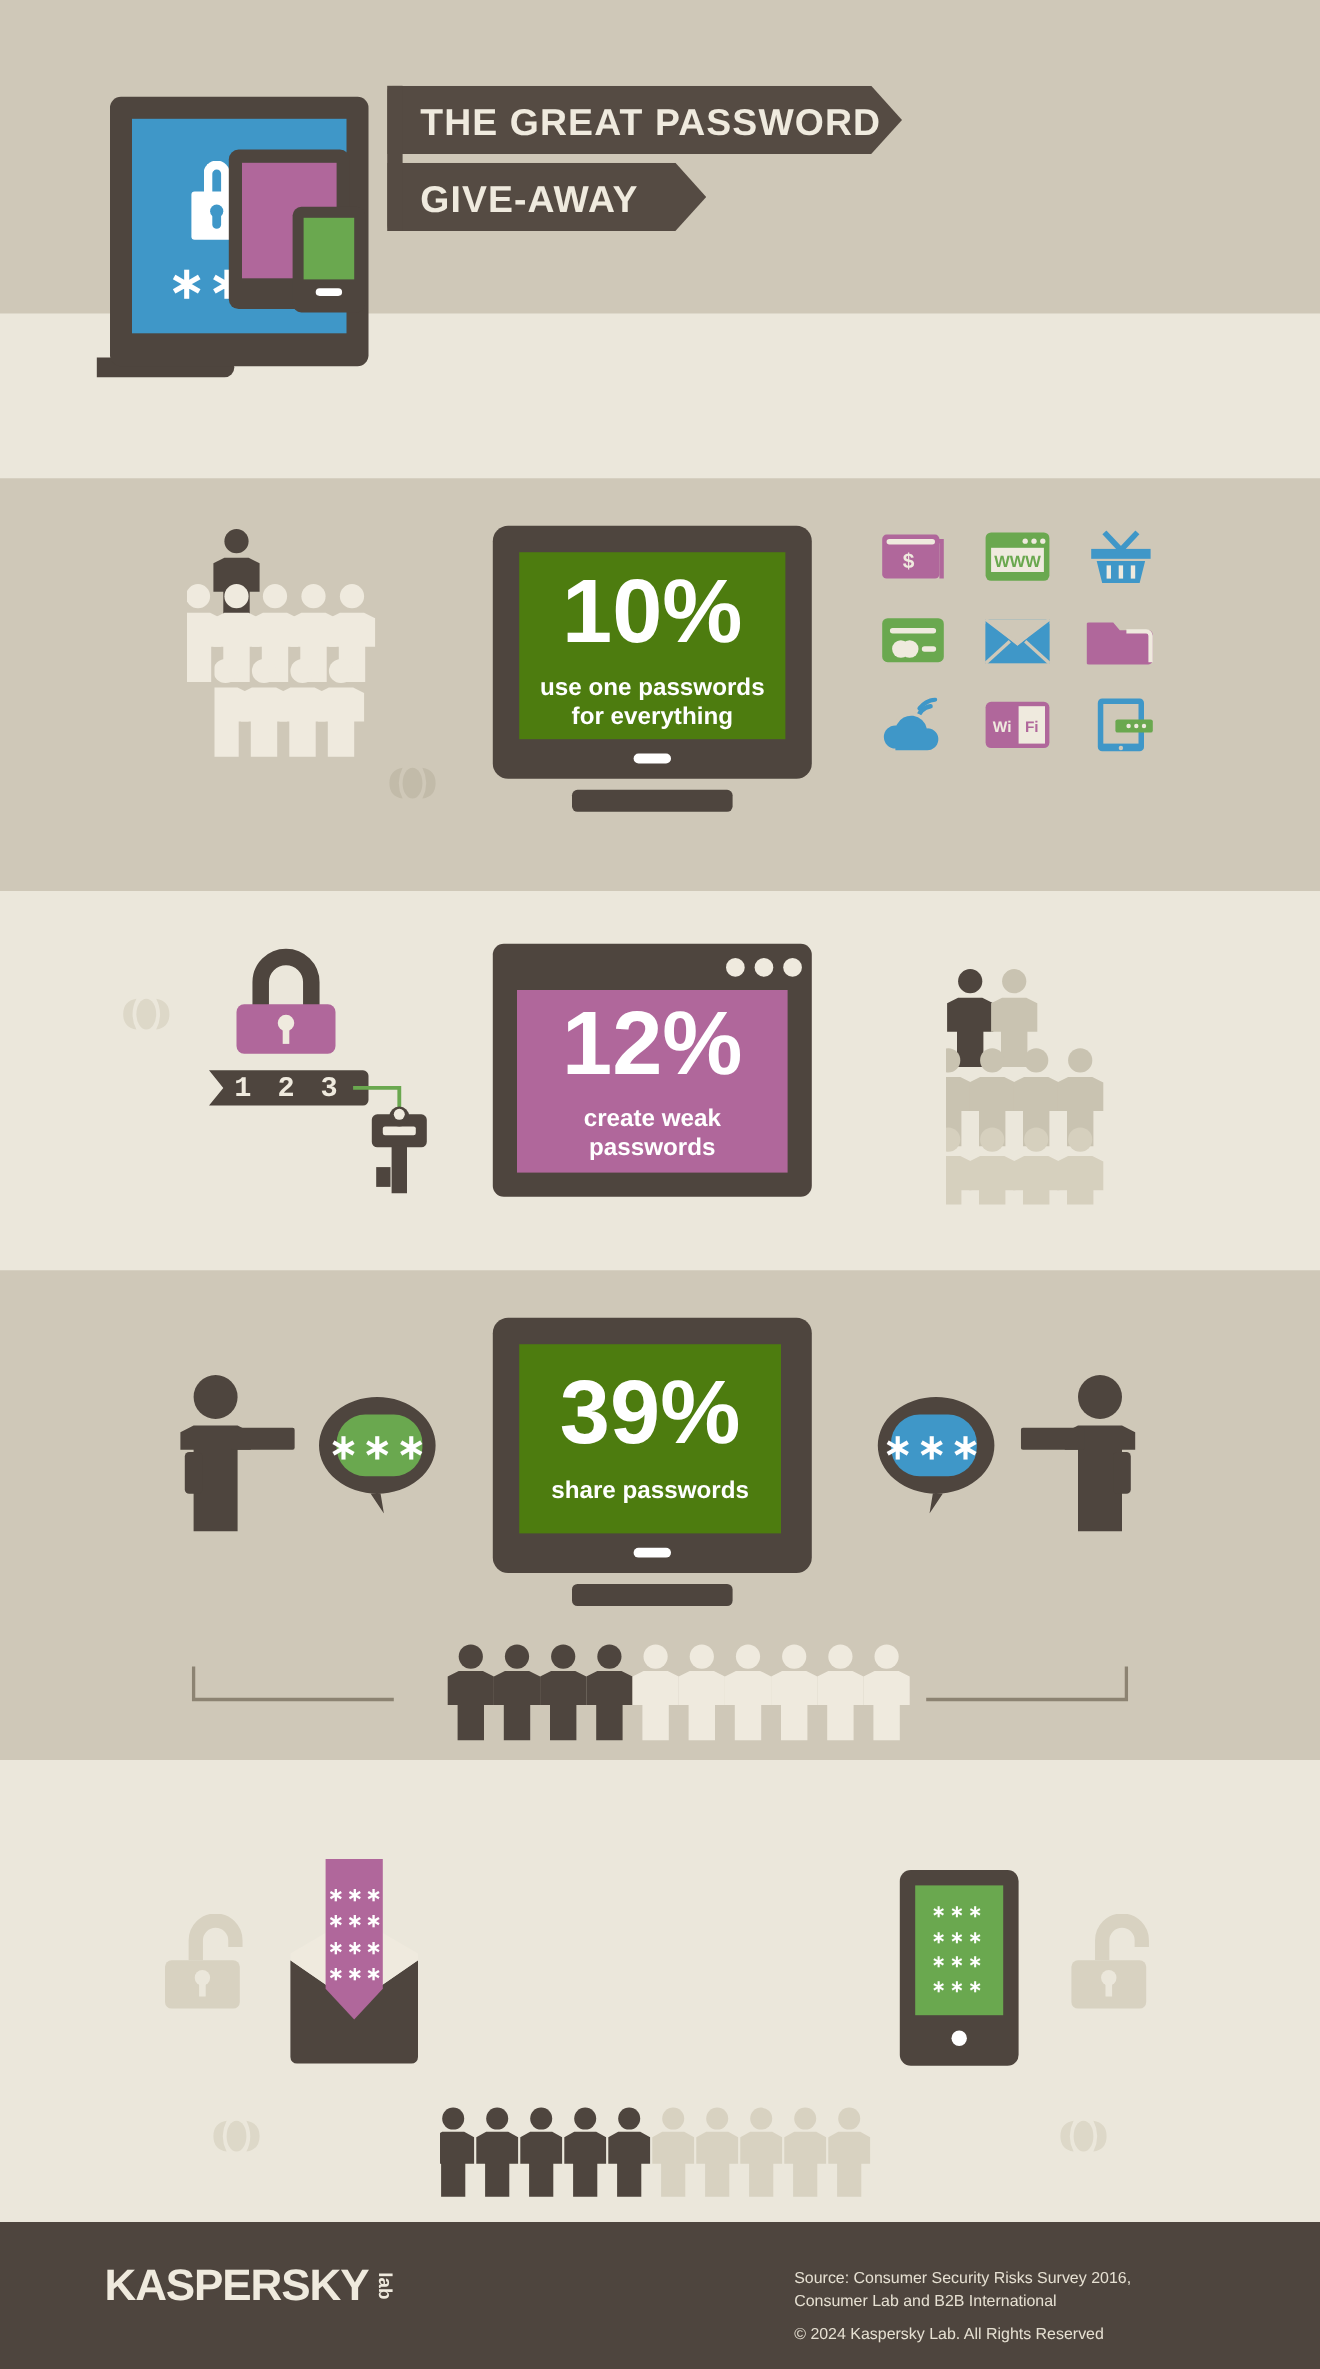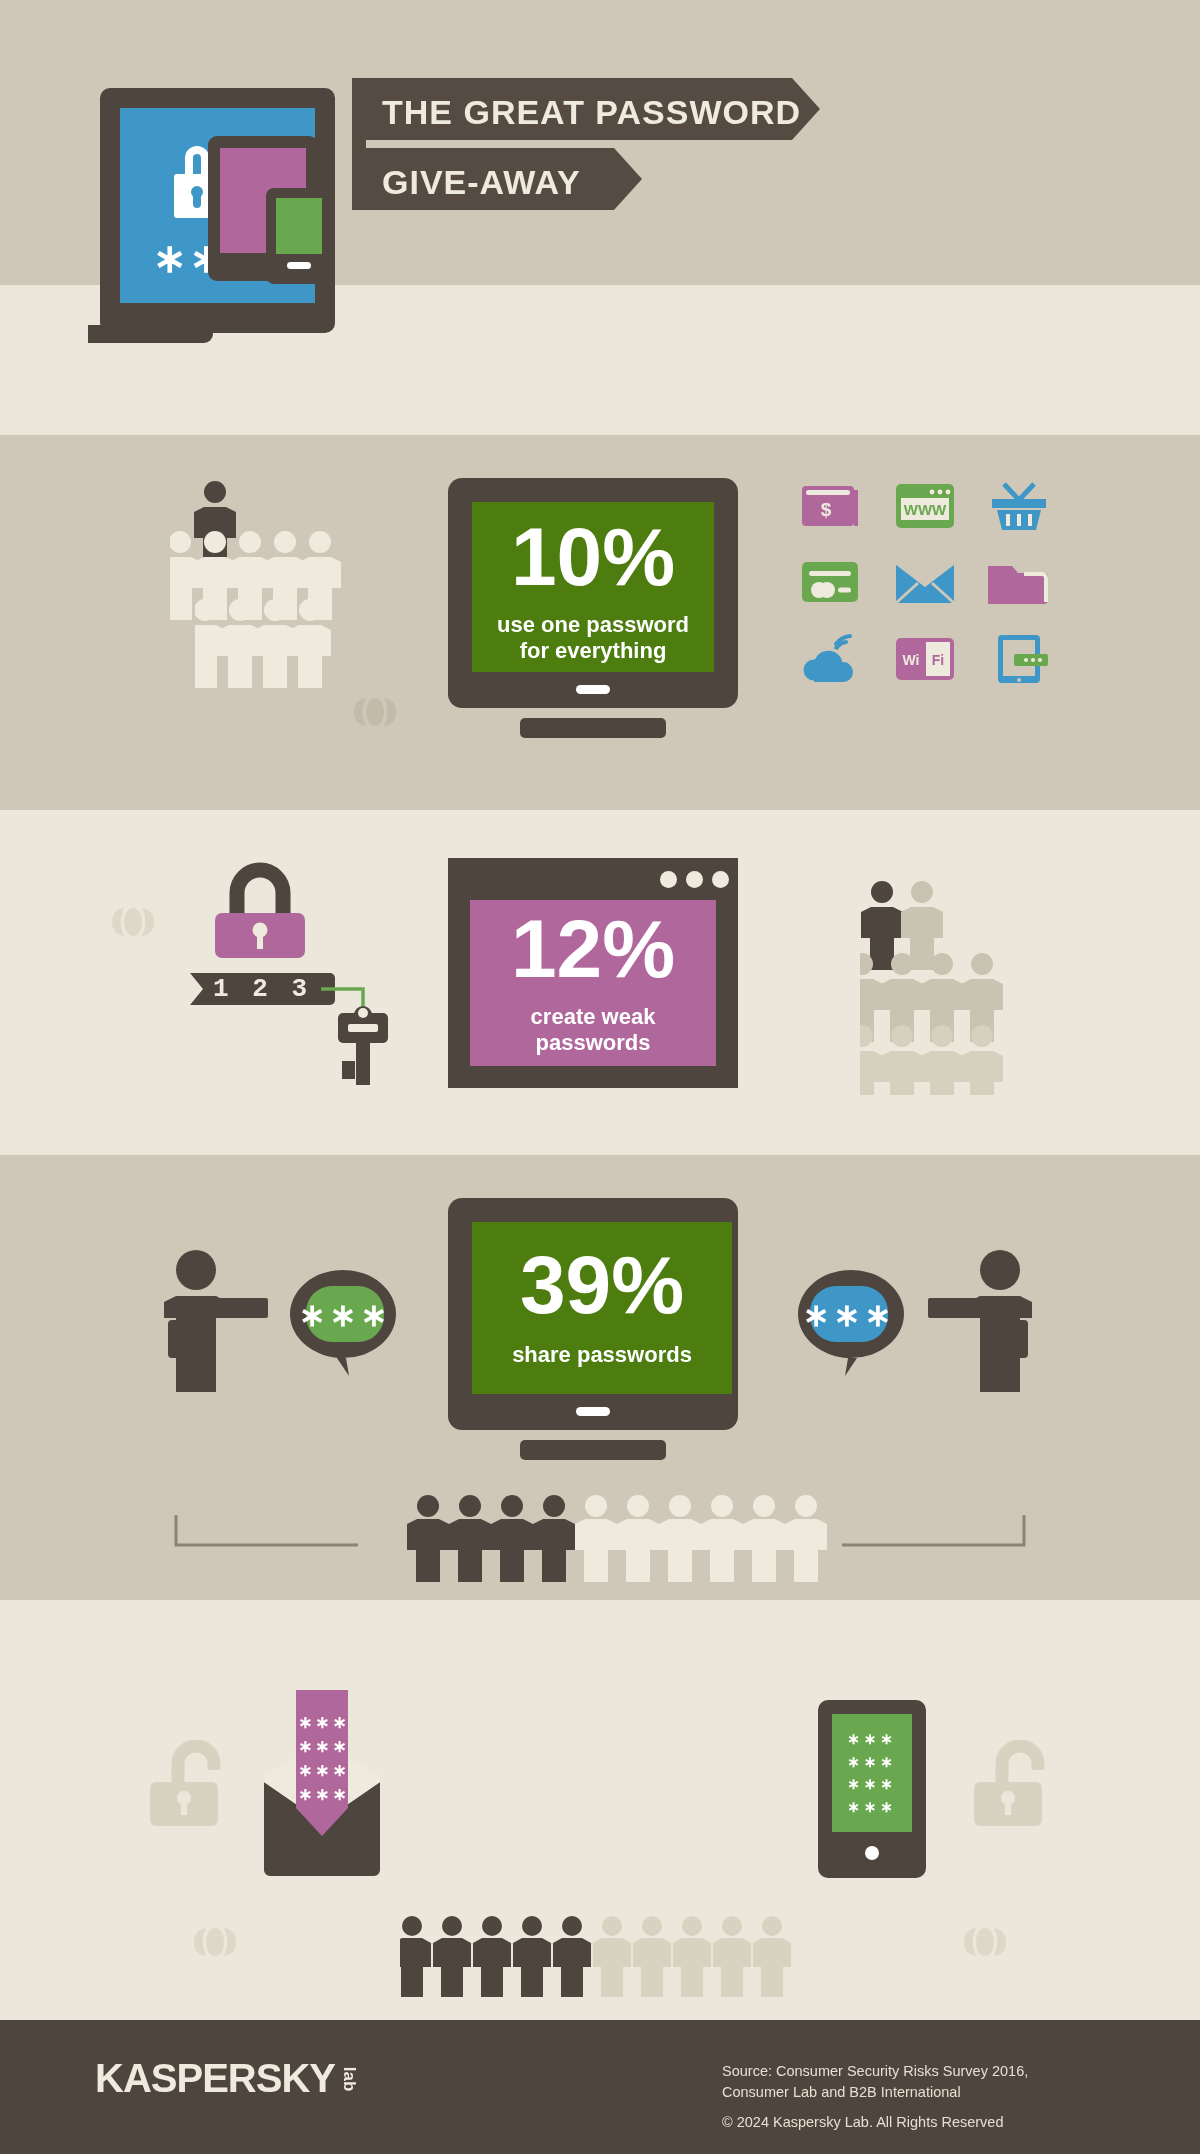--- a/index.html
+++ b/index.html
@@ -49,21 +49,21 @@
   .ribbon-txt{position:absolute;color:#efeade;font-weight:bold;font-size:34px;letter-spacing:1px;}
   .ribbon-txt.t1{left:382px;top:93px;}
   .ribbon-txt.t2{left:382px;top:163px;}
   .ribbon-div{position:absolute;left:368px;top:141px;width:432px;height:6px;background:#cfc8b8;}
   .ribbon-spine{position:absolute;left:352px;top:78px;width:14px;height:132px;background:#554b43;}
 
   
   .monitor{position:absolute;background:#4e453e;border-radius:14px;}
   .monitor .inner{position:absolute;background:#4d7c0f;}
   .monitor .notch{position:absolute;background:#fff;border-radius:5px;}
-  .browser{position:absolute;background:#4e453e;border-radius:0;}
+  .browser{position:absolute;background:#4e453e;border-radius:10px;}
   .browser .inner{position:absolute;background:#b0679b;}
   .dot{position:absolute;width:17px;height:17px;border-radius:50%;background:#efeade;}
 
   .pct{position:absolute;width:100%;text-align:center;color:#fff;font-weight:bold;line-height:1;}
   .cap{position:absolute;width:100%;text-align:center;color:#fff;font-weight:bold;line-height:1.15;}
 
   
   .iconcell{position:absolute;width:62px;height:50px;}
 
   
@@ -151,21 +151,21 @@
     <g fill="#c2bba9">
       <ellipse cx="23" cy="22" rx="9" ry="14"></ellipse>
       <path d="M14 8 q-12 2 -12 14 q0 12 12 14 q-7 -14 0 -28 z"></path>
       <path d="M32 8 q12 2 12 14 q0 12 -12 14 q7 -14 0 -28 z"></path>
     </g>
   </svg>
 
   <div class="monitor" style="left:448px;top:478px;width:290px;height:230px;">
     <div class="inner" style="left:24px;top:24px;width:242px;height:170px;">
       <div class="pct" style="top:14px;font-size:82px;">10%</div>
-      <div class="cap" style="top:110px;font-size:22px;">use one password</div>
+      <div class="cap" style="top:110px;font-size:22px;">use one passwords</div>
       <div class="cap" style="top:136px;font-size:22px;">for everything</div>
     </div>
     <div class="notch" style="left:128px;top:207px;width:34px;height:9px;"></div>
   </div>
   <div style="position:absolute;left:520px;top:718px;width:146px;height:20px;background:#4e453e;border-radius:5px;"></div>
 
   <div style="position:absolute;left:800px;top:482px;width:250px;height:215px;">
 
     <div class="iconcell" style="left:0;top:0;">
       <svg width="62" height="50" viewBox="0 0 62 50">
@@ -342,21 +342,21 @@
       <rect x="10" y="70" width="16" height="38" rx="4"></rect>
     </g>
   </svg>
   <svg style="position:absolute;left:288px;top:1268px;" width="118" height="108" viewBox="0 0 118 108">
     <path d="M55 2 a53 44 0 0 1 0 88 h-6 l12 18 l-3 -18 h-3 a53 44 0 0 1 0 -88 z" fill="#4e453e"></path>
     <rect x="18" y="18" width="78" height="56" rx="26" fill="#6aa84f"></rect>
     <text x="57" y="58" font-size="32" font-weight="bold" fill="#fff" text-anchor="middle" font-family="Liberation Sans, sans-serif" letter-spacing="4">∗∗∗</text>
   </svg>
 
   <div class="monitor" style="left:448px;top:1198px;width:290px;height:232px;">
-    <div class="inner" style="left:24px;top:24px;width:260px;height:172px;">
+    <div class="inner" style="left:24px;top:24px;width:238px;height:172px;">
       <div class="pct" style="top:22px;font-size:82px;">39%</div>
       <div class="cap" style="top:120px;font-size:22px;">share passwords</div>
     </div>
     <div class="notch" style="left:128px;top:209px;width:34px;height:9px;"></div>
   </div>
   <div style="position:absolute;left:520px;top:1440px;width:146px;height:20px;background:#4e453e;border-radius:5px;"></div>
 
   <svg style="position:absolute;left:788px;top:1268px;" width="118" height="108" viewBox="0 0 118 108">
     <path d="M63 2 a53 44 0 0 0 0 88 h6 l-12 18 l3 -18 h3 a53 44 0 0 0 0 -88 z" fill="#4e453e"></path>
     <rect x="22" y="18" width="78" height="56" rx="26" fill="#3f97c8"></rect>

